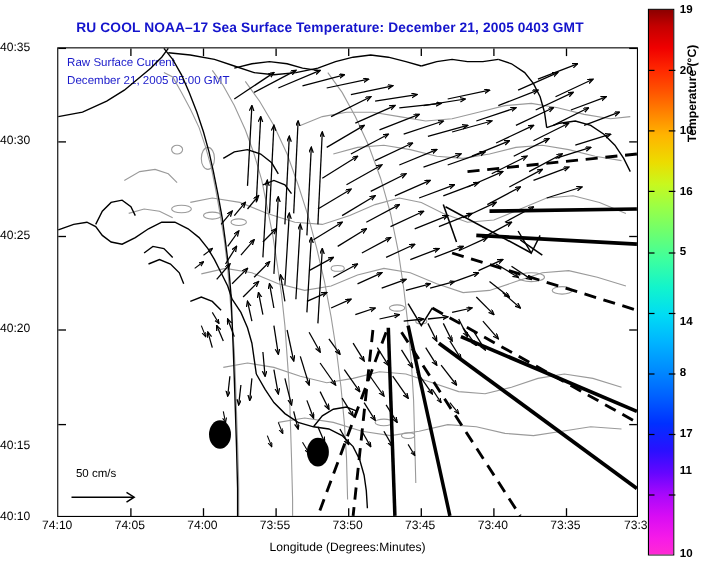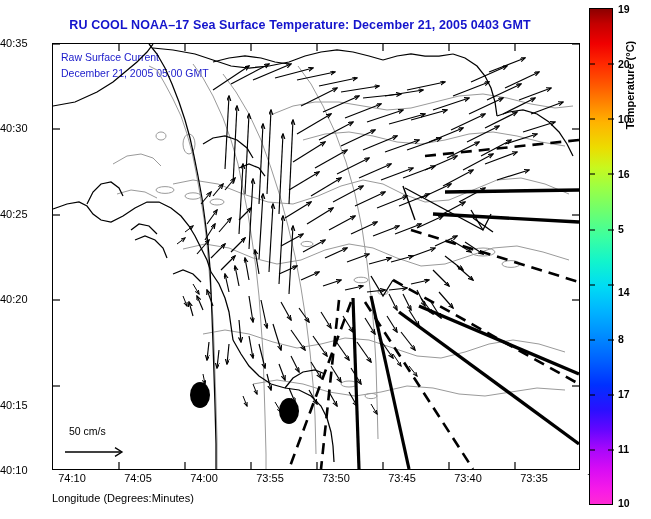--- a/index.html
+++ b/index.html
@@ -9,25 +9,25 @@
 
   .title{position:absolute;left:0;top:18px;width:600px;text-align:center;
          font-size:12.5px;font-weight:bold;color:#1414cc;letter-spacing:.1px;}
 
   .frame{position:absolute;left:52px;top:43px;width:528px;height:427px;
          border:1.3px solid #000;box-sizing:border-box;background:#fff;}
 
   .annot{position:absolute;left:8px;font-size:10.5px;color:#1a1aca;
          white-space:nowrap;}
   .annot.l1{top:7px;} .annot.l2{top:23px;}
-  .xlab{position:absolute;left:52px;top:492px;width:528px;
+  .xlab{position:absolute;left:52px;top:492px;width:528px;text-align:center;
         font-size:11px;color:#000;}
 
   .xt{position:absolute;top:472px;font-size:11px;color:#000;
-      transform:translateX(-50%);white-space:nowrap;margin-left:20px;}
+      transform:translateX(-50%);white-space:nowrap;}
   .yt{position:absolute;font-size:11px;color:#000;text-align:left;
       transform:translateY(-50%);white-space:nowrap;width:46px;left:0;}
 
   .cbwrap{position:absolute;left:589px;top:8px;width:24px;height:497px;
           border:1px solid #000;box-sizing:border-box;}
   .cb{position:absolute;inset:0;}
   .cbt{position:absolute;left:618px;font-size:10.5px;font-weight:bold;
        color:#000;transform:translateY(-50%);white-space:nowrap;}
   .cblab{position:absolute;left:624px;top:175px;width:180px;
          transform:rotate(-90deg);transform-origin:left top;
@@ -440,18 +440,18 @@
   </div>
 
   <div class="cbt" style="top:9px">19</div>
   <div class="cbt" style="top:64px">20</div>
   <div class="cbt" style="top:119px">10</div>
   <div class="cbt" style="top:174px">16</div>
   <div class="cbt" style="top:229px">5</div>
   <div class="cbt" style="top:292px">14</div>
   <div class="cbt" style="top:339px">8</div>
   <div class="cbt" style="top:394px">17</div>
-  <div class="cbt" style="top:449px">11</div>
+  <div class="cbt" style="top:428px">11</div>
   <div class="cbt" style="top:503px">10</div>
 
   <div class="cblab">Temperature (°C)</div>
 
 </div>
 
 </body></html>

